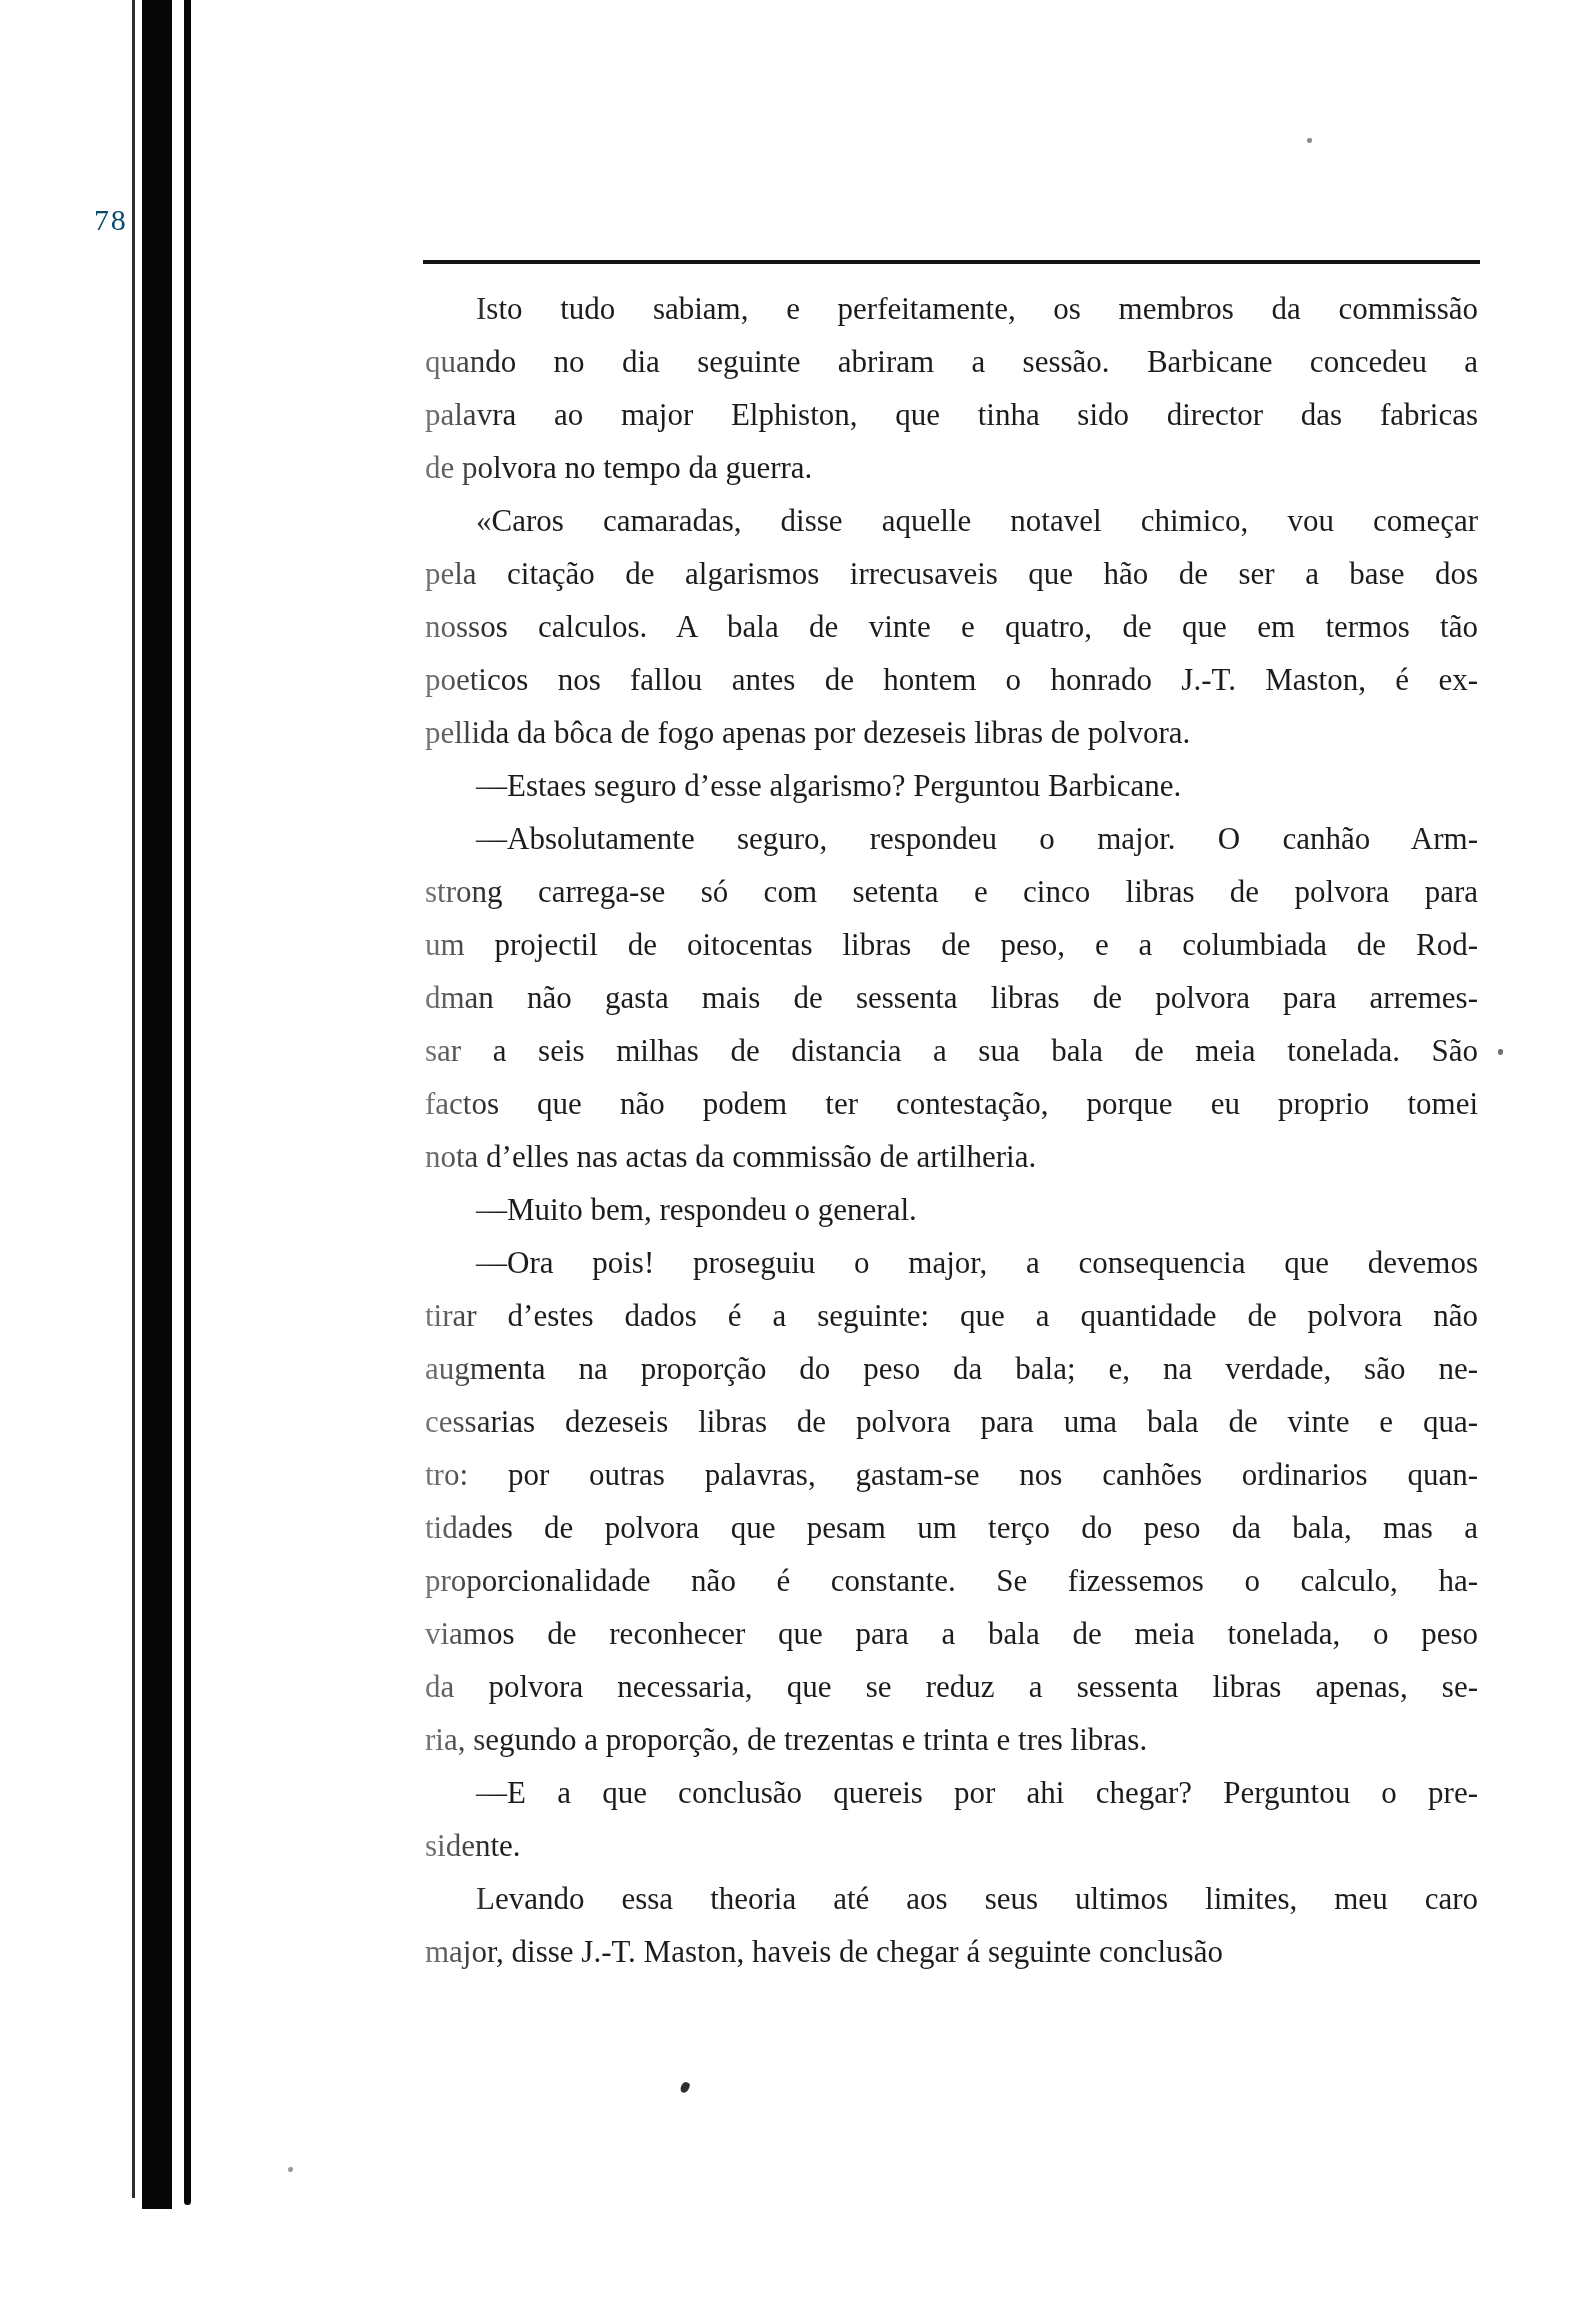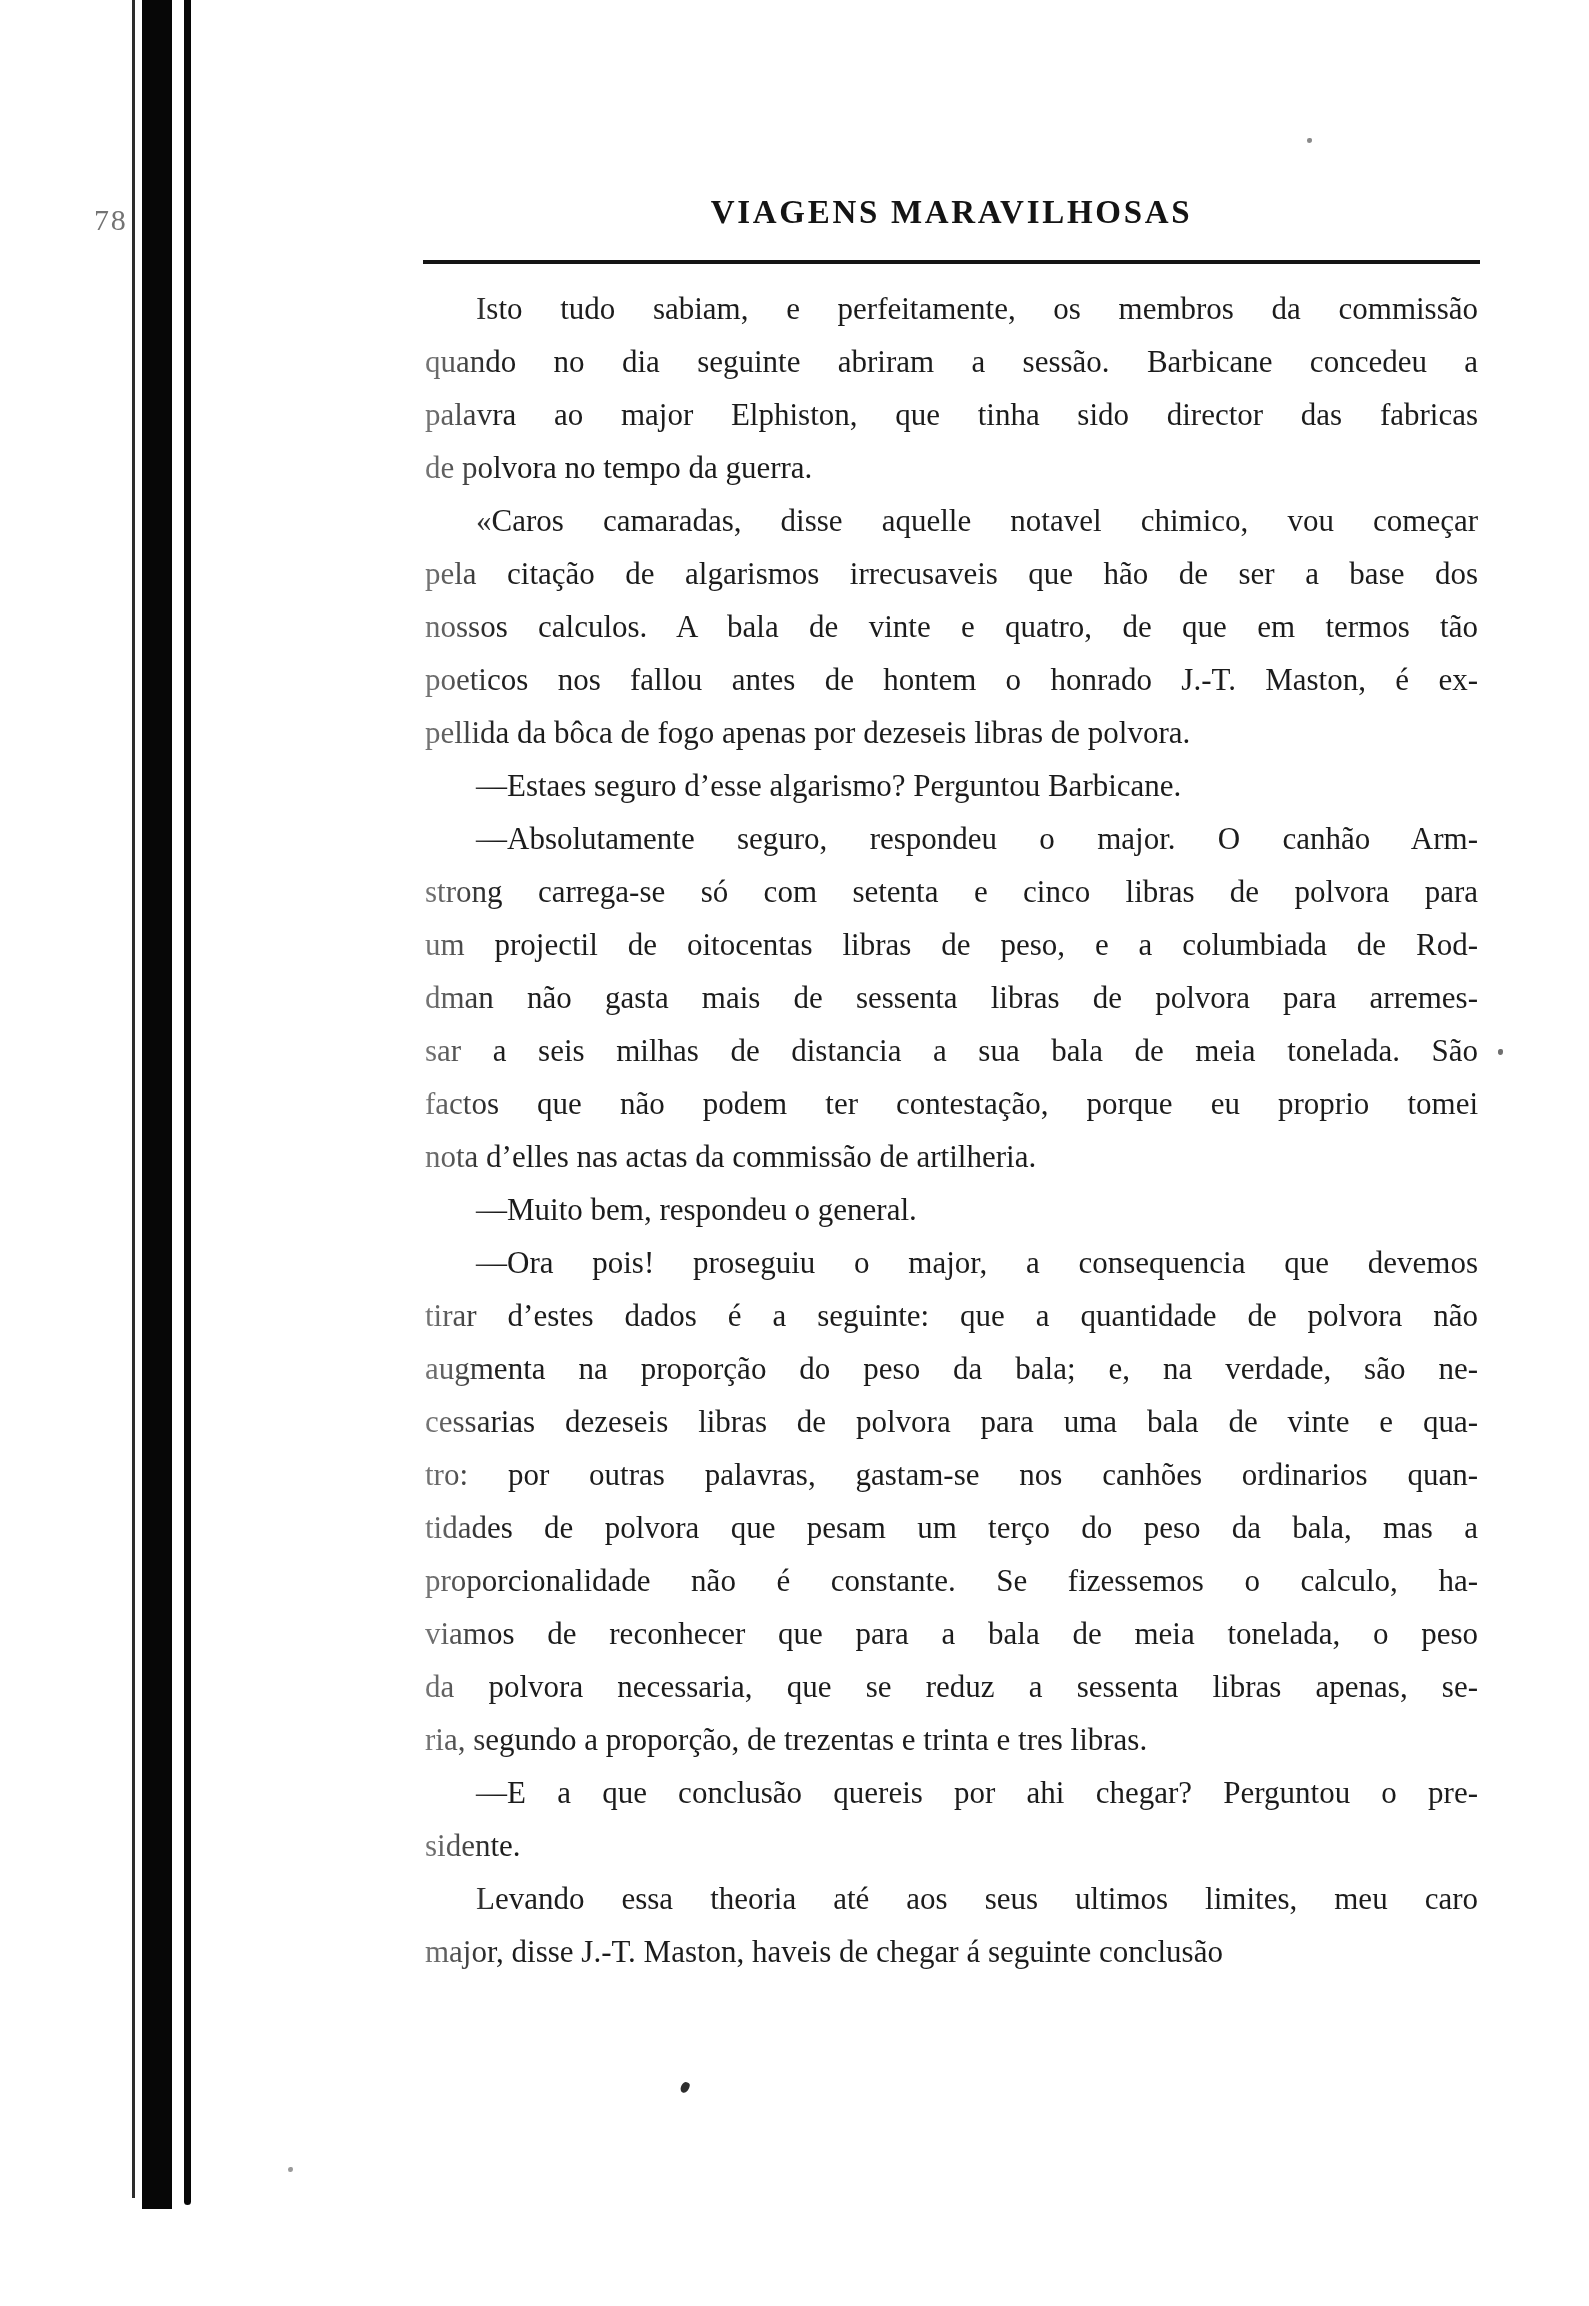--- a/index.html
+++ b/index.html
@@ -14,21 +14,21 @@
   .page { position: absolute; inset: 0; background: #ffffff; }
 
   
   .bar { position: absolute; top: 0; background: #070707; }
   .bar.thick { left: 142px; width: 30px; height: 2209px; }
   .bar.thin  { left: 184px; width: 7.2px;  height: 2205px; border-radius: 0 0 4.5px 4.5px; }
   .bar.hair  { left: 132px; width: 2.7px;  height: 2198px; background: #2c2c2c; }
 
   .page-number {
     position: absolute; left: 94px; top: 203px;
-    font-size: 30px; letter-spacing: 1.8px; color: #737373;
+    font-size: 30px; letter-spacing: 1.8px; color: #0c4a6e;
   }
   .header {
     position: absolute; left: 425px; top: 194px; width: 1053px;
     text-align: center; font-size: 33px; font-weight: bold;
     letter-spacing: 2.7px; color: #141414;
   }
   .rule {
     position: absolute; left: 423px; top: 260px;
     width: 1057px; height: 3.6px; background: #151515;
   }
@@ -64,23 +64,20 @@
 <body>
 
 <div class="page">
 
   <div class="bar hair"></div>
   <div class="bar thick"></div>
   <div class="bar thin"></div>
 
   <div class="page-number">78</div>
 
-  <div class="header">
-    <span>VIAGENS MARAVILHOSAS</span>
-  </div>
 
   <div class="rule"></div>
 
   <div class="text-block">
       <div class="paragraph">
         <div class="line first">Isto tudo sabiam, e perfeitamente, os membros da commissão</div>
         <div class="line">quando no dia seguinte abriram a sessão. Barbicane concedeu a</div>
         <div class="line">palavra ao major Elphiston, que tinha sido director das fabricas</div>
         <div class="line">de polvora no tempo da guerra.</div>
       </div>

